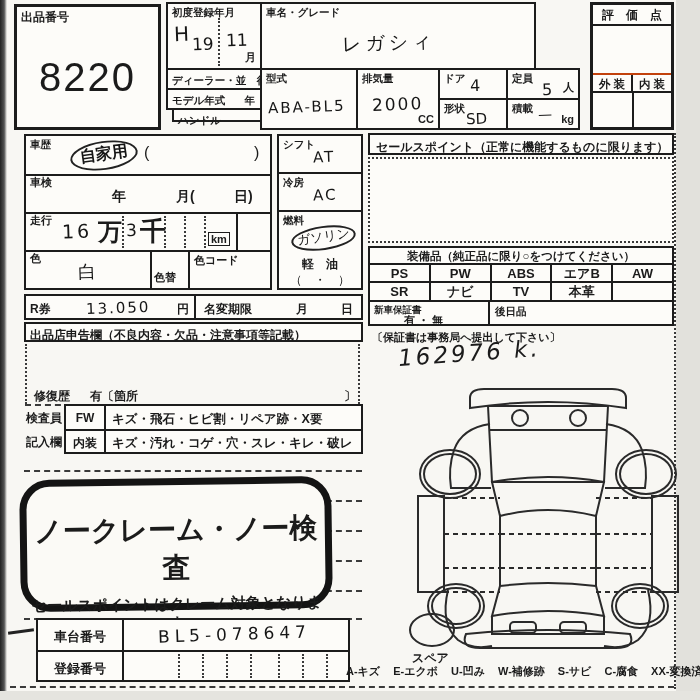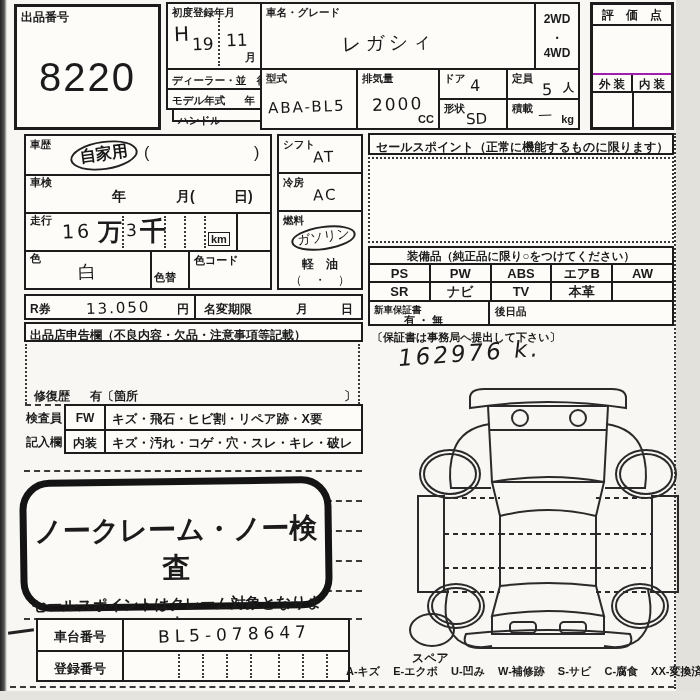--- a/index.html
+++ b/index.html
@@ -49,25 +49,20 @@
     <div class="abs hw" style="left:24px;top:30px;font-size:17px;">19</div>
     <div class="abs hw" style="left:58px;top:26px;font-size:17px;">11</div>
     <div class="abs" style="right:4px;bottom:3px;font-weight:bold;font-size:11px;">月</div>
   </div>
 
   <div class="box" style="left:260px;top:2px;width:276px;height:68px;">
     <div class="cell-label">車名・グレード</div>
     <div class="abs hw" style="left:80px;top:26px;font-size:19px;letter-spacing:4px;">レガシィ</div>
   </div>
 
-  <div class="box" style="left:534px;top:2px;width:46px;height:68px;">
-    <div class="abs" style="left:0;top:8px;width:100%;text-align:center;font-weight:bold;font-size:12px;">2WD</div>
-    <div class="abs" style="left:0;top:26px;width:100%;text-align:center;font-weight:bold;font-size:12px;">・</div>
-    <div class="abs" style="left:0;top:42px;width:100%;text-align:center;font-weight:bold;font-size:12px;">4WD</div>
-  </div>
 
   <div class="box" style="left:166px;top:68px;width:96px;height:22px;">
     <div class="abs" style="left:4px;top:4px;font-weight:bold;font-size:10.5px;white-space:nowrap;">ディーラー・並　行</div>
   </div>
   <div class="box" style="left:166px;top:88px;width:96px;height:22px;">
     <div class="abs" style="left:4px;top:4px;font-weight:bold;font-size:10.5px;">モデル年式</div>
     <div class="abs" style="right:5px;top:4px;font-weight:bold;font-size:10.5px;">年</div>
   </div>
   <div class="box" style="left:172px;top:108px;width:96px;height:14px;">
     <div class="abs" style="left:4px;top:4px;font-weight:bold;font-size:10.5px;">ハンドル</div>
@@ -97,21 +92,21 @@
     <div class="abs" style="right:4px;bottom:3px;font-weight:bold;font-size:11px;">人</div>
   </div>
   <div class="box" style="left:506px;top:98px;width:74px;height:32px;padding-left:42px;">
     <div class="cell-label">積載</div>
     <div class="abs hw" style="left:30px;top:6px;font-size:14px;">—</div>
     <div class="abs" style="right:4px;bottom:3px;font-weight:bold;font-size:11px;">kg</div>
   </div>
 
   <div class="box thick" style="left:590px;top:2px;width:84px;height:128px;">
     <div class="abs" style="left:0;top:0;width:100%;height:21px;border-bottom:2px solid #1c1c1c;text-align:center;font-weight:bold;font-size:12px;line-height:21px;">評　価　点</div>
-    <div class="abs" style="left:0;top:68px;width:100%;height:20px;border-bottom:2px solid #1c1c1c;border-top:2px solid #a21caf;display:flex;">
+    <div class="abs" style="left:0;top:68px;width:100%;height:20px;border-bottom:2px solid #1c1c1c;border-top:2px solid #c2410c;display:flex;">
       <div style="flex:1;border-right:2px solid #1c1c1c;text-align:center;font-weight:bold;font-size:11.5px;line-height:18px;box-sizing:border-box;">外 装</div>
       <div style="flex:1;text-align:center;font-weight:bold;font-size:11.5px;line-height:18px;">内 装</div>
     </div>
     <div class="vline" style="left:39px;top:88px;height:34px;"></div>
   </div>
 
   <div class="box" style="left:24px;top:134px;width:248px;height:156px;">
     <div class="hline" style="left:0;top:38px;width:244px;"></div>
     <div class="hline" style="left:0;top:76px;width:244px;"></div>
     <div class="hline" style="left:0;top:114px;width:244px;"></div>

